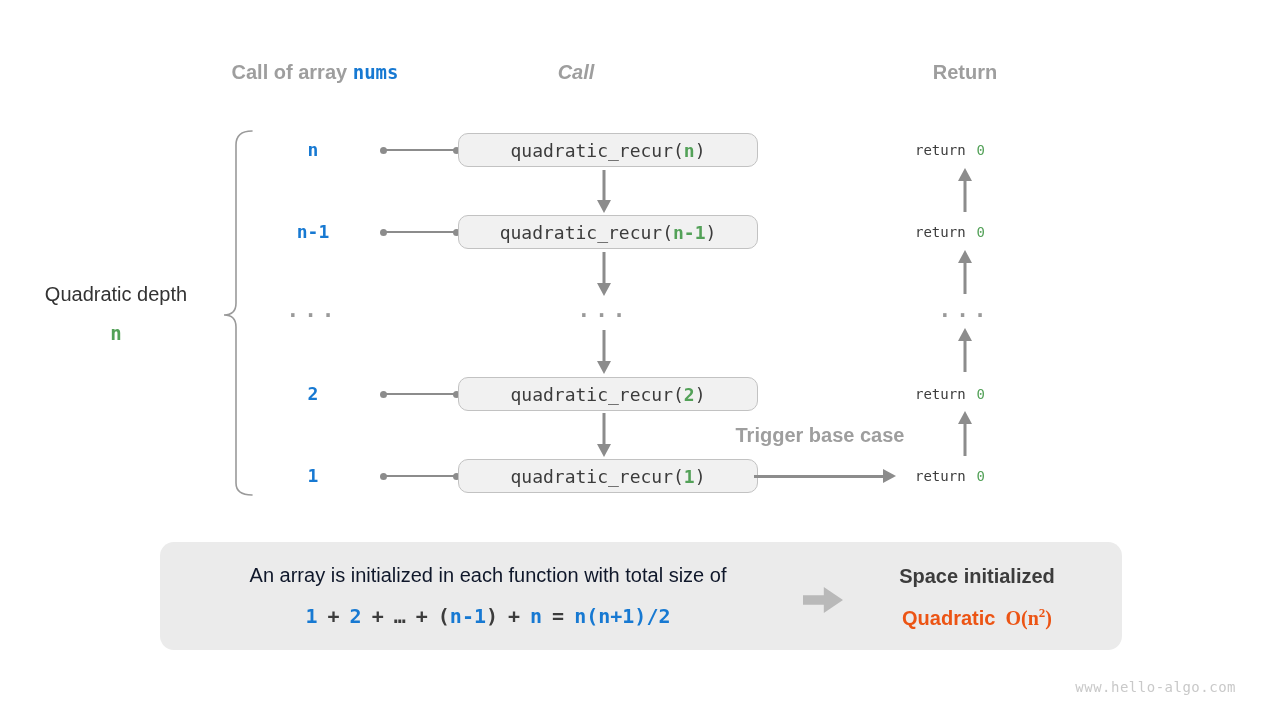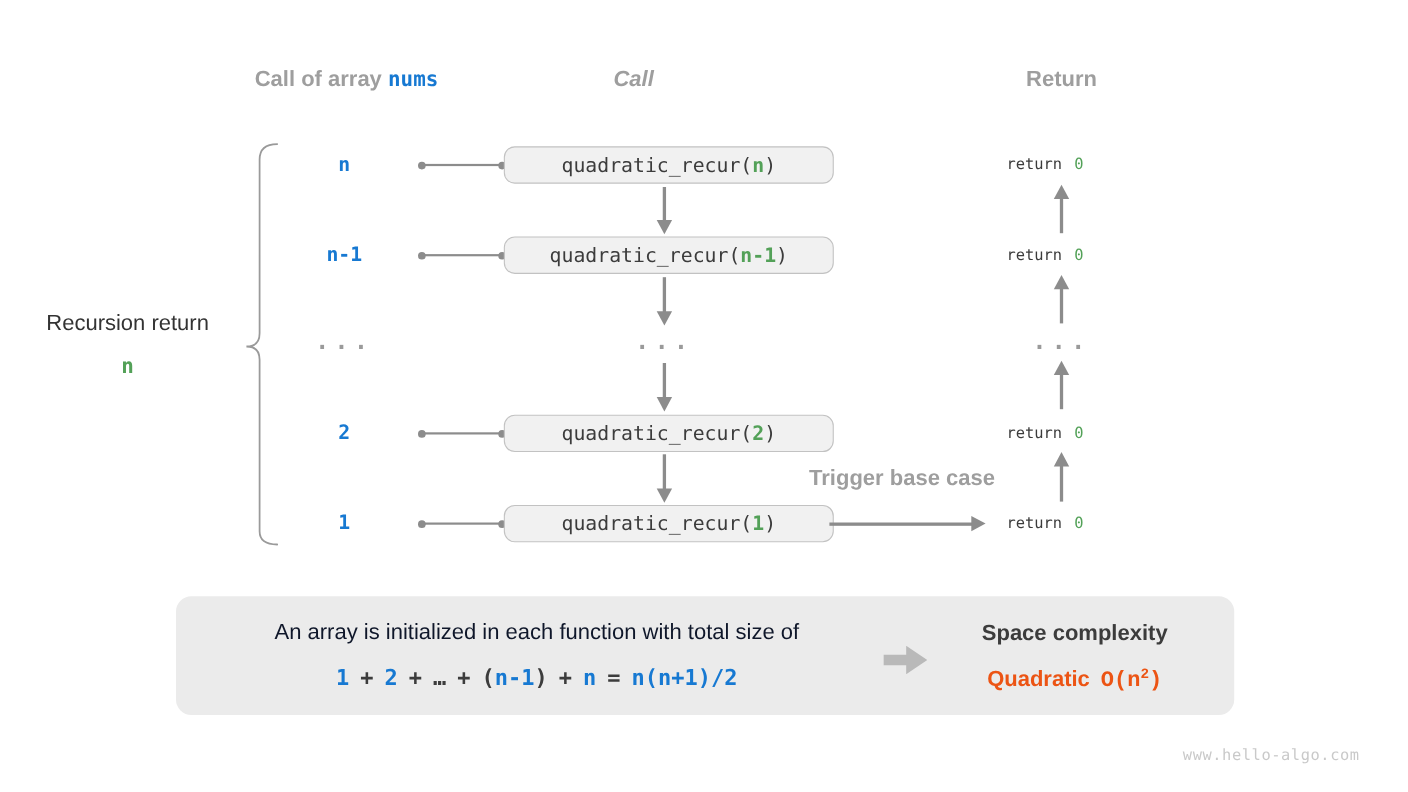--- a/index.html
+++ b/index.html
@@ -81,33 +81,33 @@
                font-size:20px;font-weight:bold;}
   .panel-line2 .tok{margin:0 5px;}
   .panel-line2 .tok-l{margin-left:5px;}
   .panel-line2 .tok-r{margin-right:5px;}
   .block-arrow{
     left:803px;top:587px;width:40px;height:26px;background:#b9b9b9;
     clip-path:polygon(0 32%,52% 32%,52% 0,100% 50%,52% 100%,52% 68%,0 68%);
   }
   .space-title{left:852px;top:565px;width:250px;text-align:center;font-size:20px;font-weight:bold;color:#3c3c3c;}
   .space-value{left:852px;top:605px;width:250px;text-align:center;font-size:20px;font-weight:bold;}
-  .space-value .o-mono{font-family:Liberation Mono, monospace;margin-left:10px;}
+  .space-value .o-mono{font-family:Liberation Serif, serif;margin-left:10px;}
   .space-value sup{font-size:13px;}
 
   .watermark{right:44px;top:679px;font-size:14px;color:#c9c9c9;letter-spacing:0.5px;}
 </style>
 </head>
 <body>
 
 <div class="abs col-header hdr-size"><span>Call of array </span><span class="code blue">nums</span></div>
 <div class="abs col-header hdr-call">Call</div>
 <div class="abs col-header hdr-return">Return</div>
 
-<div class="abs depth-label">Recursion return</div>
+<div class="abs depth-label">Quadratic depth</div>
 <div class="abs depth-value mono green">n</div>
 
 <svg class="abs" style="left:215px;top:125px;" width="45" height="380" viewBox="0 0 45 380">
   <path d="M 37 6 Q 21 6 21 20 L 21 178 Q 21 190 9 190 Q 21 190 21 202 L 21 358 Q 21 370 37 370" fill="none" stroke="#9a9a9a" stroke-width="1.6" stroke-linecap="round"></path>
 </svg>
 
 <div class="abs size-label mono blue" style="top:137px;">n</div>
 <div class="abs conn" style="top:149px;"></div>
 <div class="abs call-box" style="top:133px;">
     <span>quadratic_recur(</span>
@@ -173,16 +173,16 @@
     <div class="shaft"></div>
   </div>
 
 <div class="abs harr" style="left:754px;top:474.5px;width:130px;"></div>
 <div class="abs trigger">Trigger base case</div>
 
 <div class="abs panel"></div>
 <div class="abs panel-line1">An array is initialized in each function with total size of</div>
 <div class="abs panel-line2"><span class="blue tok">1</span><span class="dark tok">+</span><span class="blue tok">2</span><span class="dark tok">+</span><span class="dark tok">…</span><span class="dark tok">+</span><span class="dark tok-l">(</span><span class="blue">n-1</span><span class="dark tok-r">)</span><span class="dark tok">+</span><span class="blue tok">n</span><span class="dark tok">=</span><span class="blue tok">n(n+1)/2</span></div>
 <div class="abs block-arrow"></div>
-<div class="abs space-title">Space complexity</div>
+<div class="abs space-title">Space initialized</div>
 <div class="abs space-value orange"><span>Quadratic</span><span class="o-mono"><span>O(n</span><sup>2</sup><span>)</span></span></div>
 
 <div class="abs watermark mono">www.hello-algo.com</div>
 
 </body></html>

